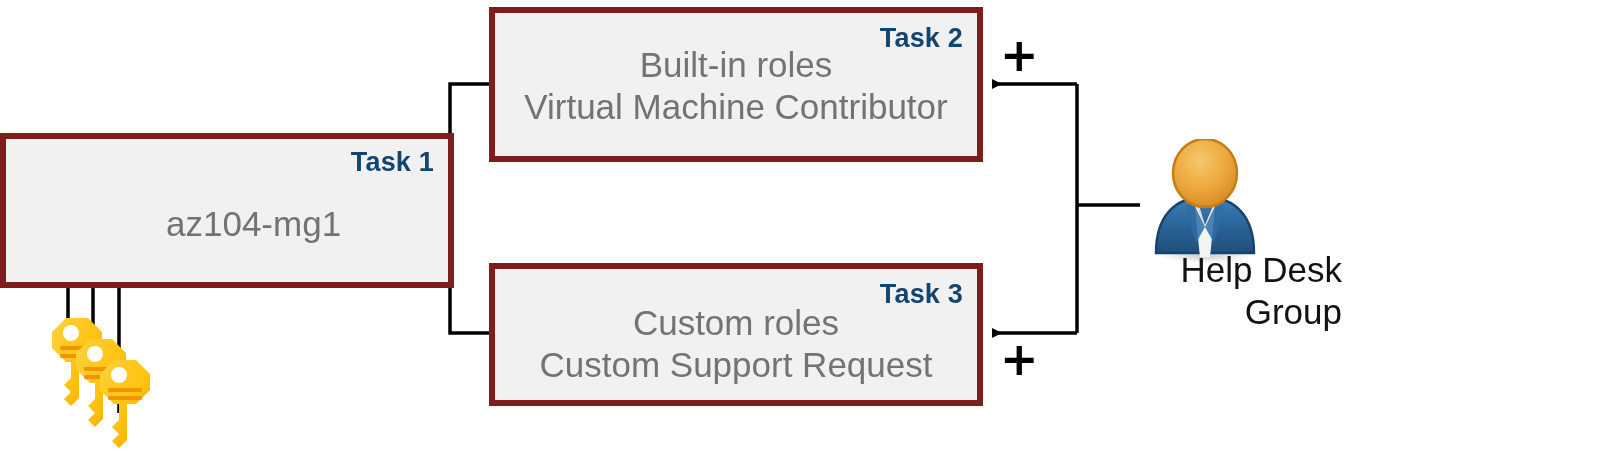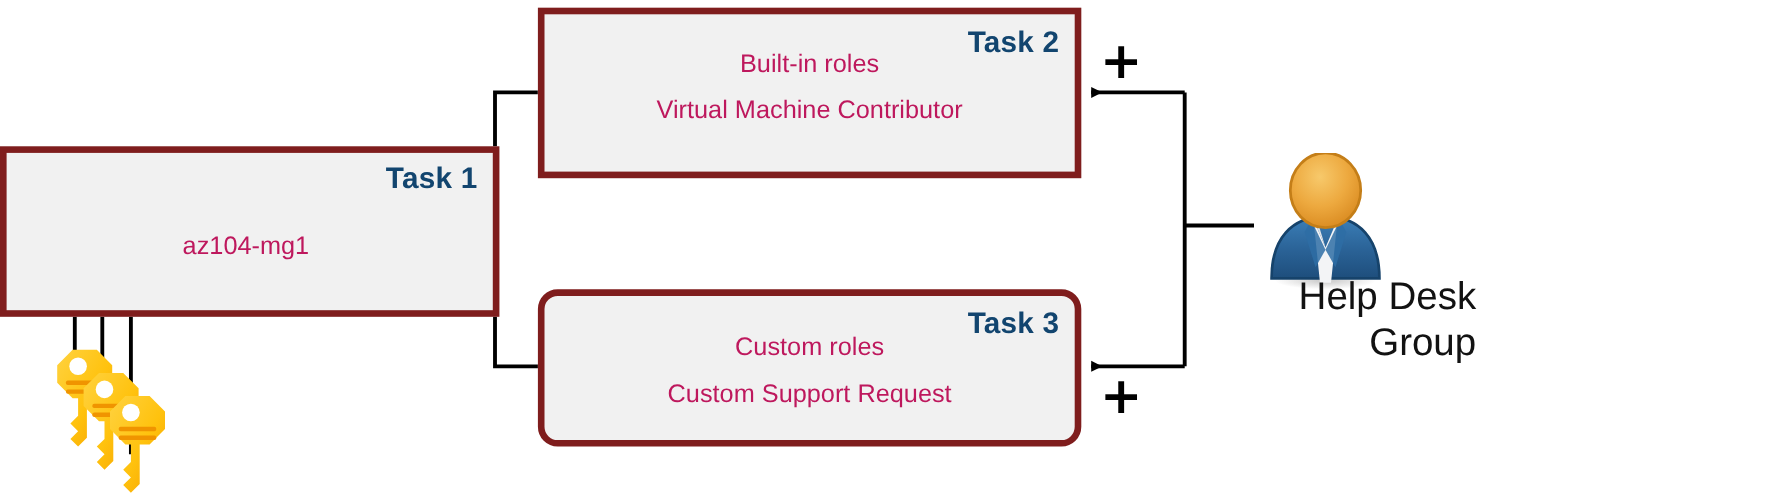--- a/index.html
+++ b/index.html
@@ -26,22 +26,22 @@
   .task-label {
     position: absolute;
     color: #12456F;
     font-weight: bold;
     font-size: 27px;
     letter-spacing: 0.2px;
     white-space: nowrap;
   }
   .box-text {
     position: absolute;
-    color: #be185d;
-    font-size: 23px;
+    color: #737373;
+    font-size: 35px;
     line-height: 1.12;
     text-align: center;
     white-space: nowrap;
     font-weight: 400;
   }
   .svg-layer {
     position: absolute;
     left: 0;
     top: 0;
     width: 1606px;
@@ -146,21 +146,21 @@
       </g>
     </svg>
   </div>
 
   <div class="task-box" style="left:489px; top:7px; width:494px; height:155px;">
     <div class="task-label" style="right:14px; top:10px;">Task 2</div>
     <div class="box-text" style="left:0; right:0; top:32px;">Built-in roles</div>
     <div class="box-text" style="left:0; right:0; top:74px;">Virtual Machine Contributor</div>
   </div>
 
-  <div class="task-box" style="left:489px; top:263px; width:494px; height:143px;border-radius:18px;">
+  <div class="task-box" style="left:489px; top:263px; width:494px; height:143px;">
     <div class="task-label" style="right:14px; top:10px;">Task 3</div>
     <div class="box-text" style="left:0; right:0; top:34px;">Custom roles</div>
     <div class="box-text" style="left:0; right:0; top:76px;">Custom Support Request</div>
   </div>
 
 
   <div class="plus-sign" style="left:1000px; top:32px;">+</div>
   <div class="plus-sign" style="left:1000px; top:336px;">+</div>
 
   <svg class="icon-abs" style="left:1140px; top:139px; width:130px; height:126px;" viewBox="0 0 130 126" xmlns="http://www.w3.org/2000/svg">

